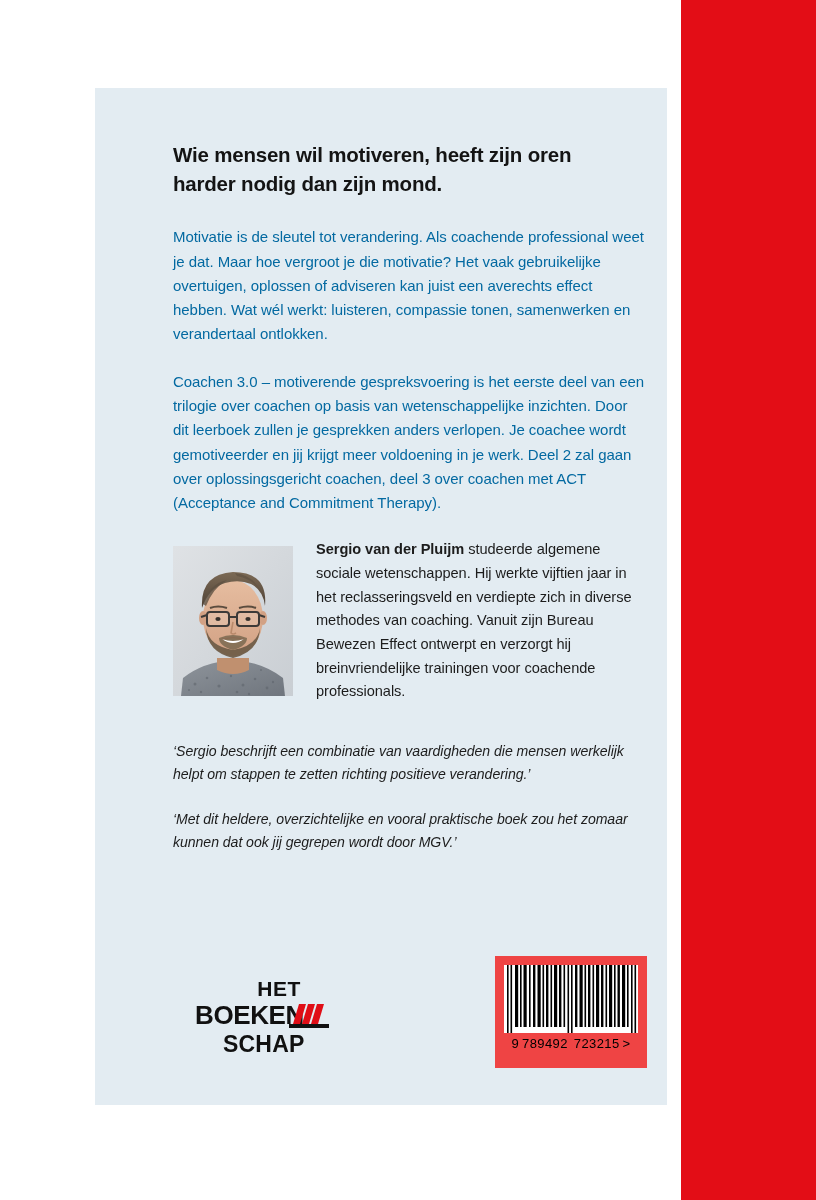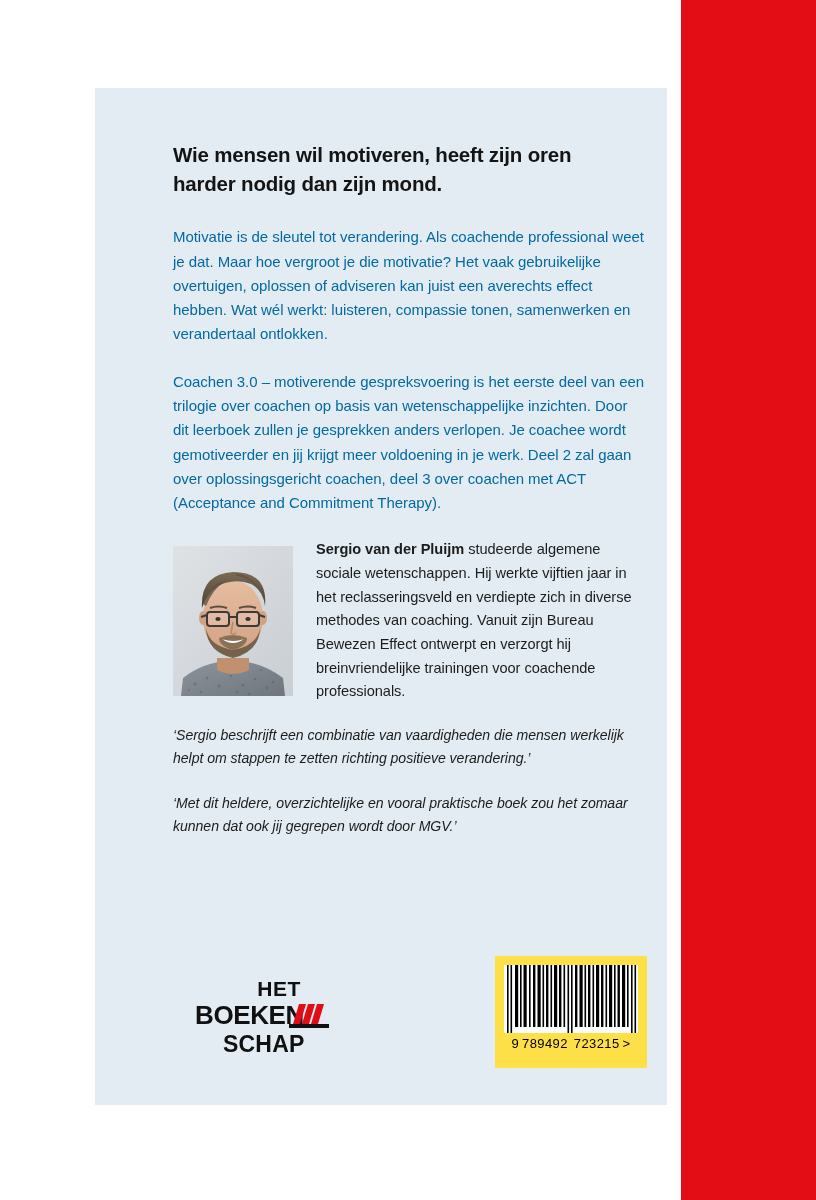--- a/index.html
+++ b/index.html
@@ -89,21 +89,21 @@
     line-height: 1.62;
     color: #1c1c1c;
     letter-spacing: -0.05px;
     flex: 1 1 auto;
   }
   .author-bio .nm { font-weight: bold; }
 
   
   .quote-block {
     width: 478px;
-    margin-top: 20px;
+    margin-top: 36px;
     font-size: 14.1px;
     line-height: 1.6;
     color: #1c1c1c;
     letter-spacing: -0.05px;
   }
   .quote-block .q {
     font-style: italic;
     display: block;
   }
   .quote-block .src .who { font-weight: bold; }
@@ -129,21 +129,21 @@
   }
   .logo svg { display: block; }
 
   
   .barcode-box {
     position: absolute;
     left: 322px;
     top: 0px;
     width: 152px;
     height: 112px;
-    background: #fde047;
+    background: #ef4444;
     box-sizing: border-box;
     padding: 9px 9px 4px 9px;
   }
   .barcode-bars {
     height: 68px;
     width: 134px;
     display: block;
   }
   .barcode-num {
     font-family: "Liberation Sans", sans-serif;

